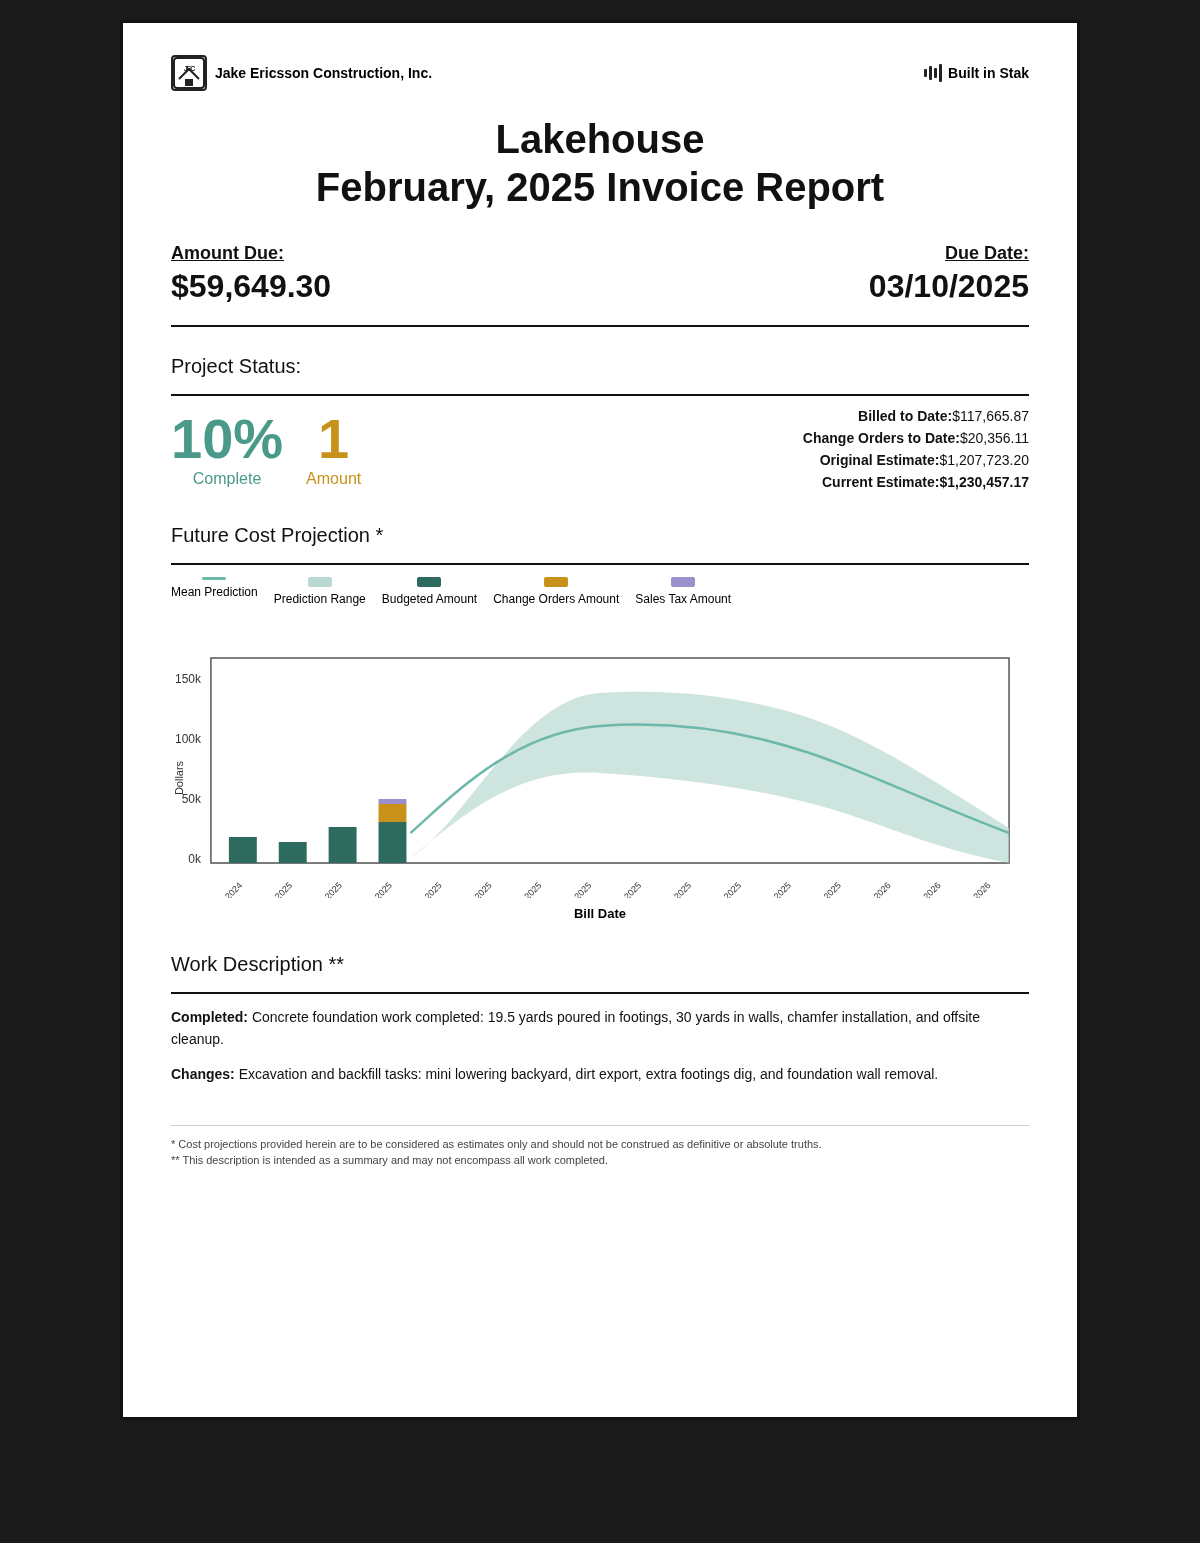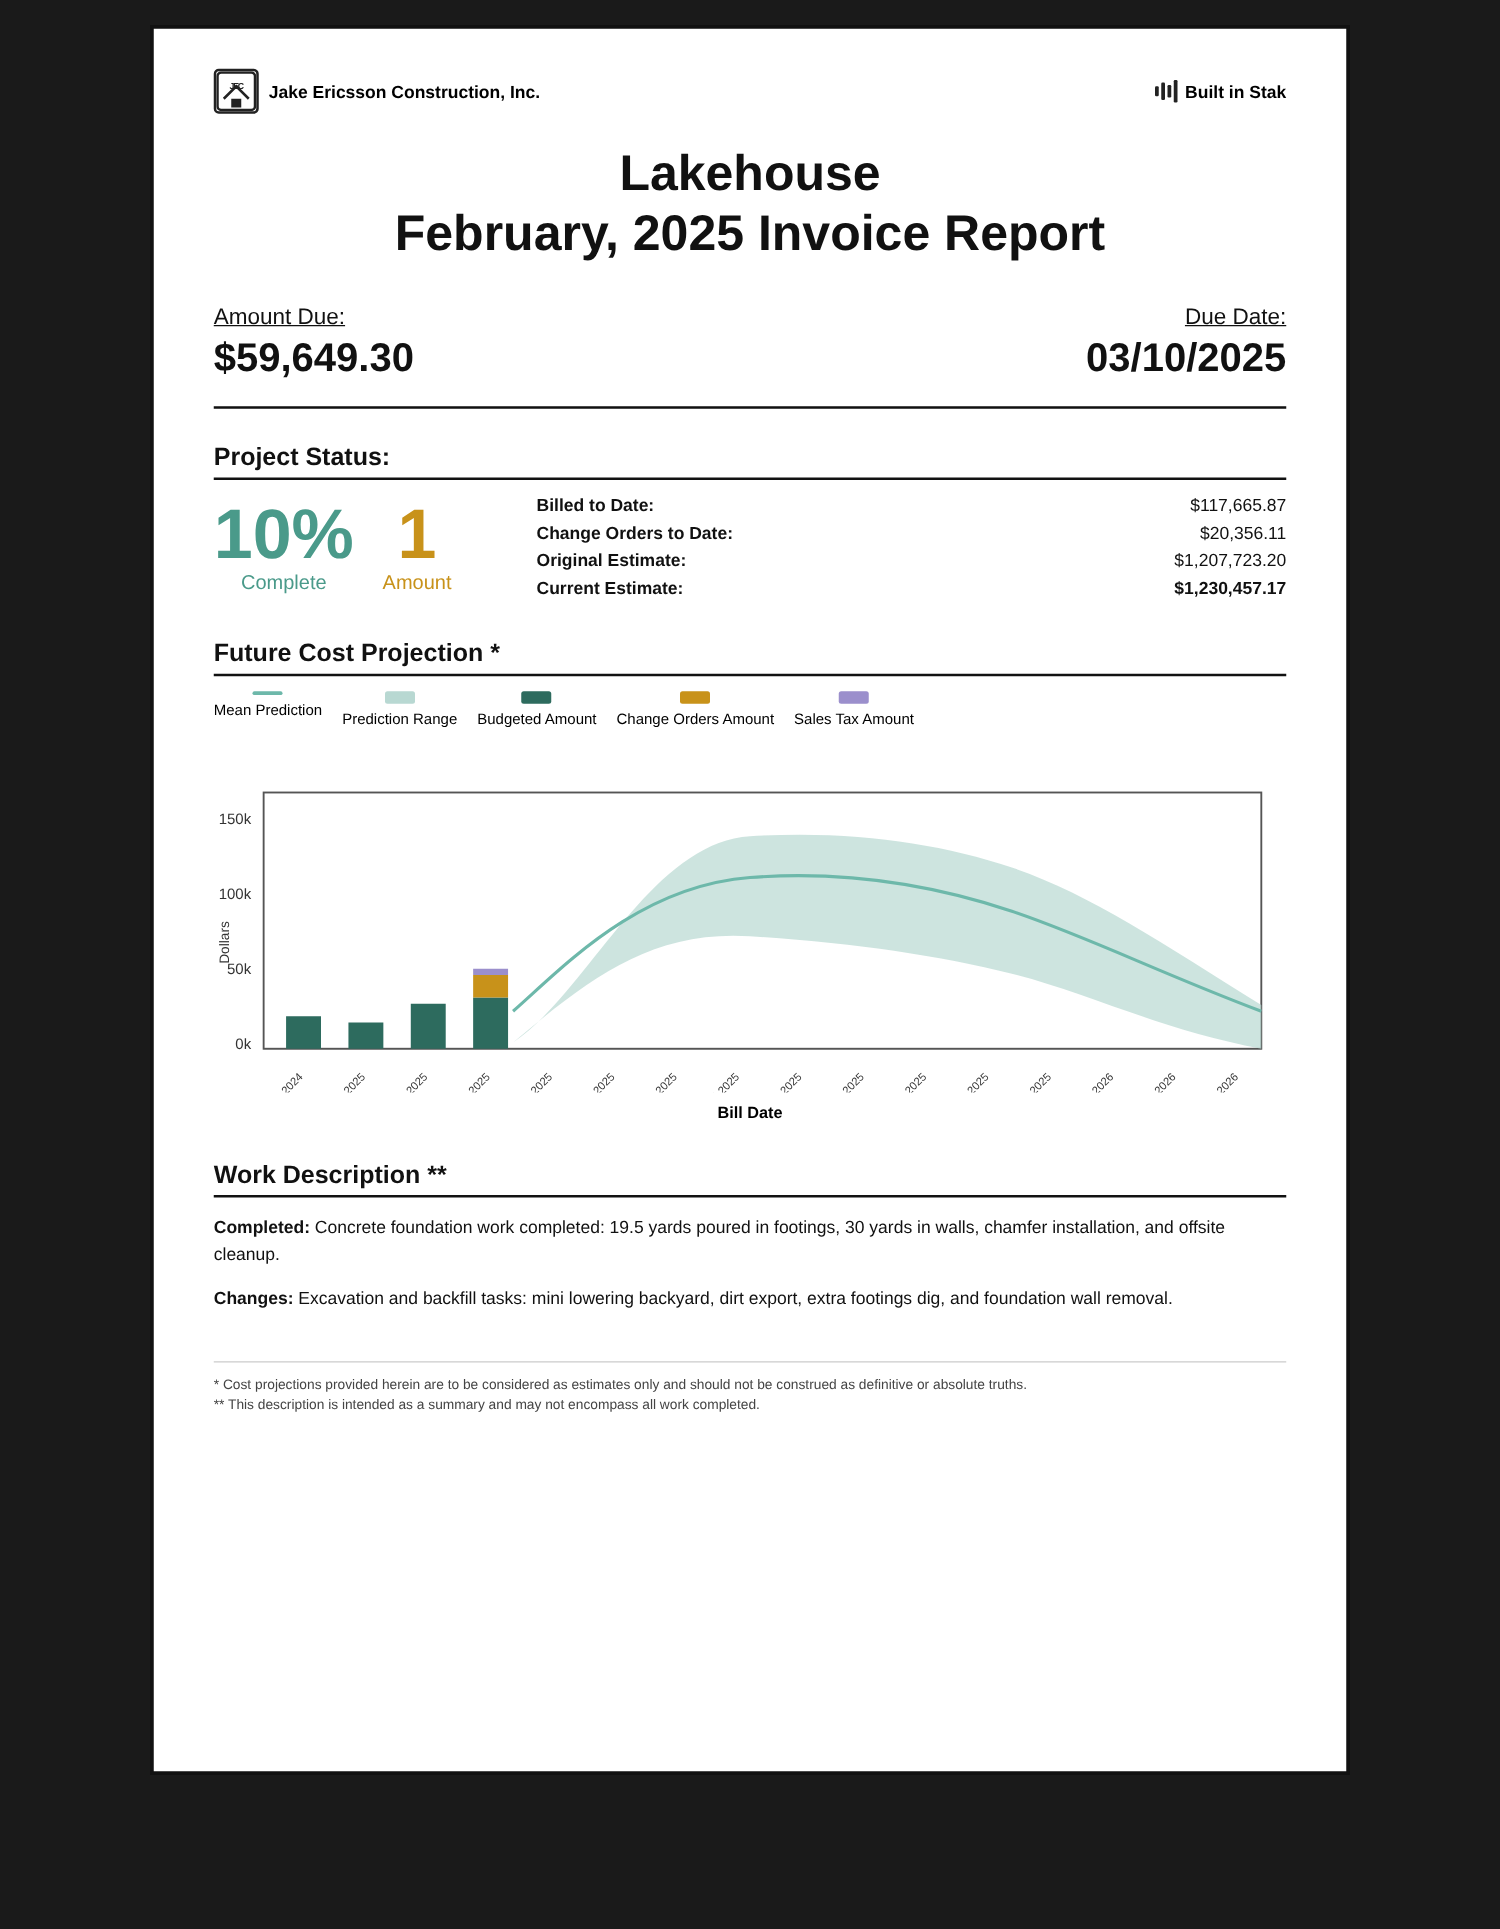--- a/index.html
+++ b/index.html
@@ -76,42 +76,42 @@
       display: flex;
       justify-content: space-between;
       align-items: flex-start;
       margin-bottom: 28px;
       border-bottom: 2px solid #111;
       padding-bottom: 20px;
     }
     .amount-block {}
     .amount-label {
       font-size: 18px;
-      font-weight: 400;
+      font-weight: 700;
       color: #111;
       text-decoration: underline;
       margin-bottom: 4px;
     }
     .amount-value {
       font-size: 32px;
       font-weight: 800;
       color: #111;
     }
     .due-date-block {
       text-align: right;
     }
     .project-status-section {
       margin-bottom: 28px;
     }
     .section-title {
       font-size: 20px;
-      font-weight: 700;
+      font-weight: 400;
       color: #111;
       margin-bottom: 12px;
-      padding-bottom: 4px;
+      padding-bottom: 16px;
       border-bottom: 2px solid #111;
       margin-top: 20px;
     }
     .status-grid {
       display: flex;
       align-items: flex-start;
       gap: 0;
     }
     .status-left {
       display: flex;
@@ -134,21 +134,21 @@
       font-weight: 500;
     }
     .metric-label.teal { color: #4a9a8a; }
     .metric-label.orange { color: #c8921a; }
     .status-right {
       flex: 1;
       padding-left: 20px;
     }
     .status-row {
       display: flex;
-      justify-content: space-between;
+      justify-content: flex-end;
       font-size: 14px;
       margin-bottom: 6px;
       color: #111;
     }
     .status-row .sr-label { font-weight: 600; }
     .status-row .sr-value { font-weight: 400; }
     .status-row.bold .sr-value { font-weight: 800; }
     .chart-section {
       margin-bottom: 32px;
     }

